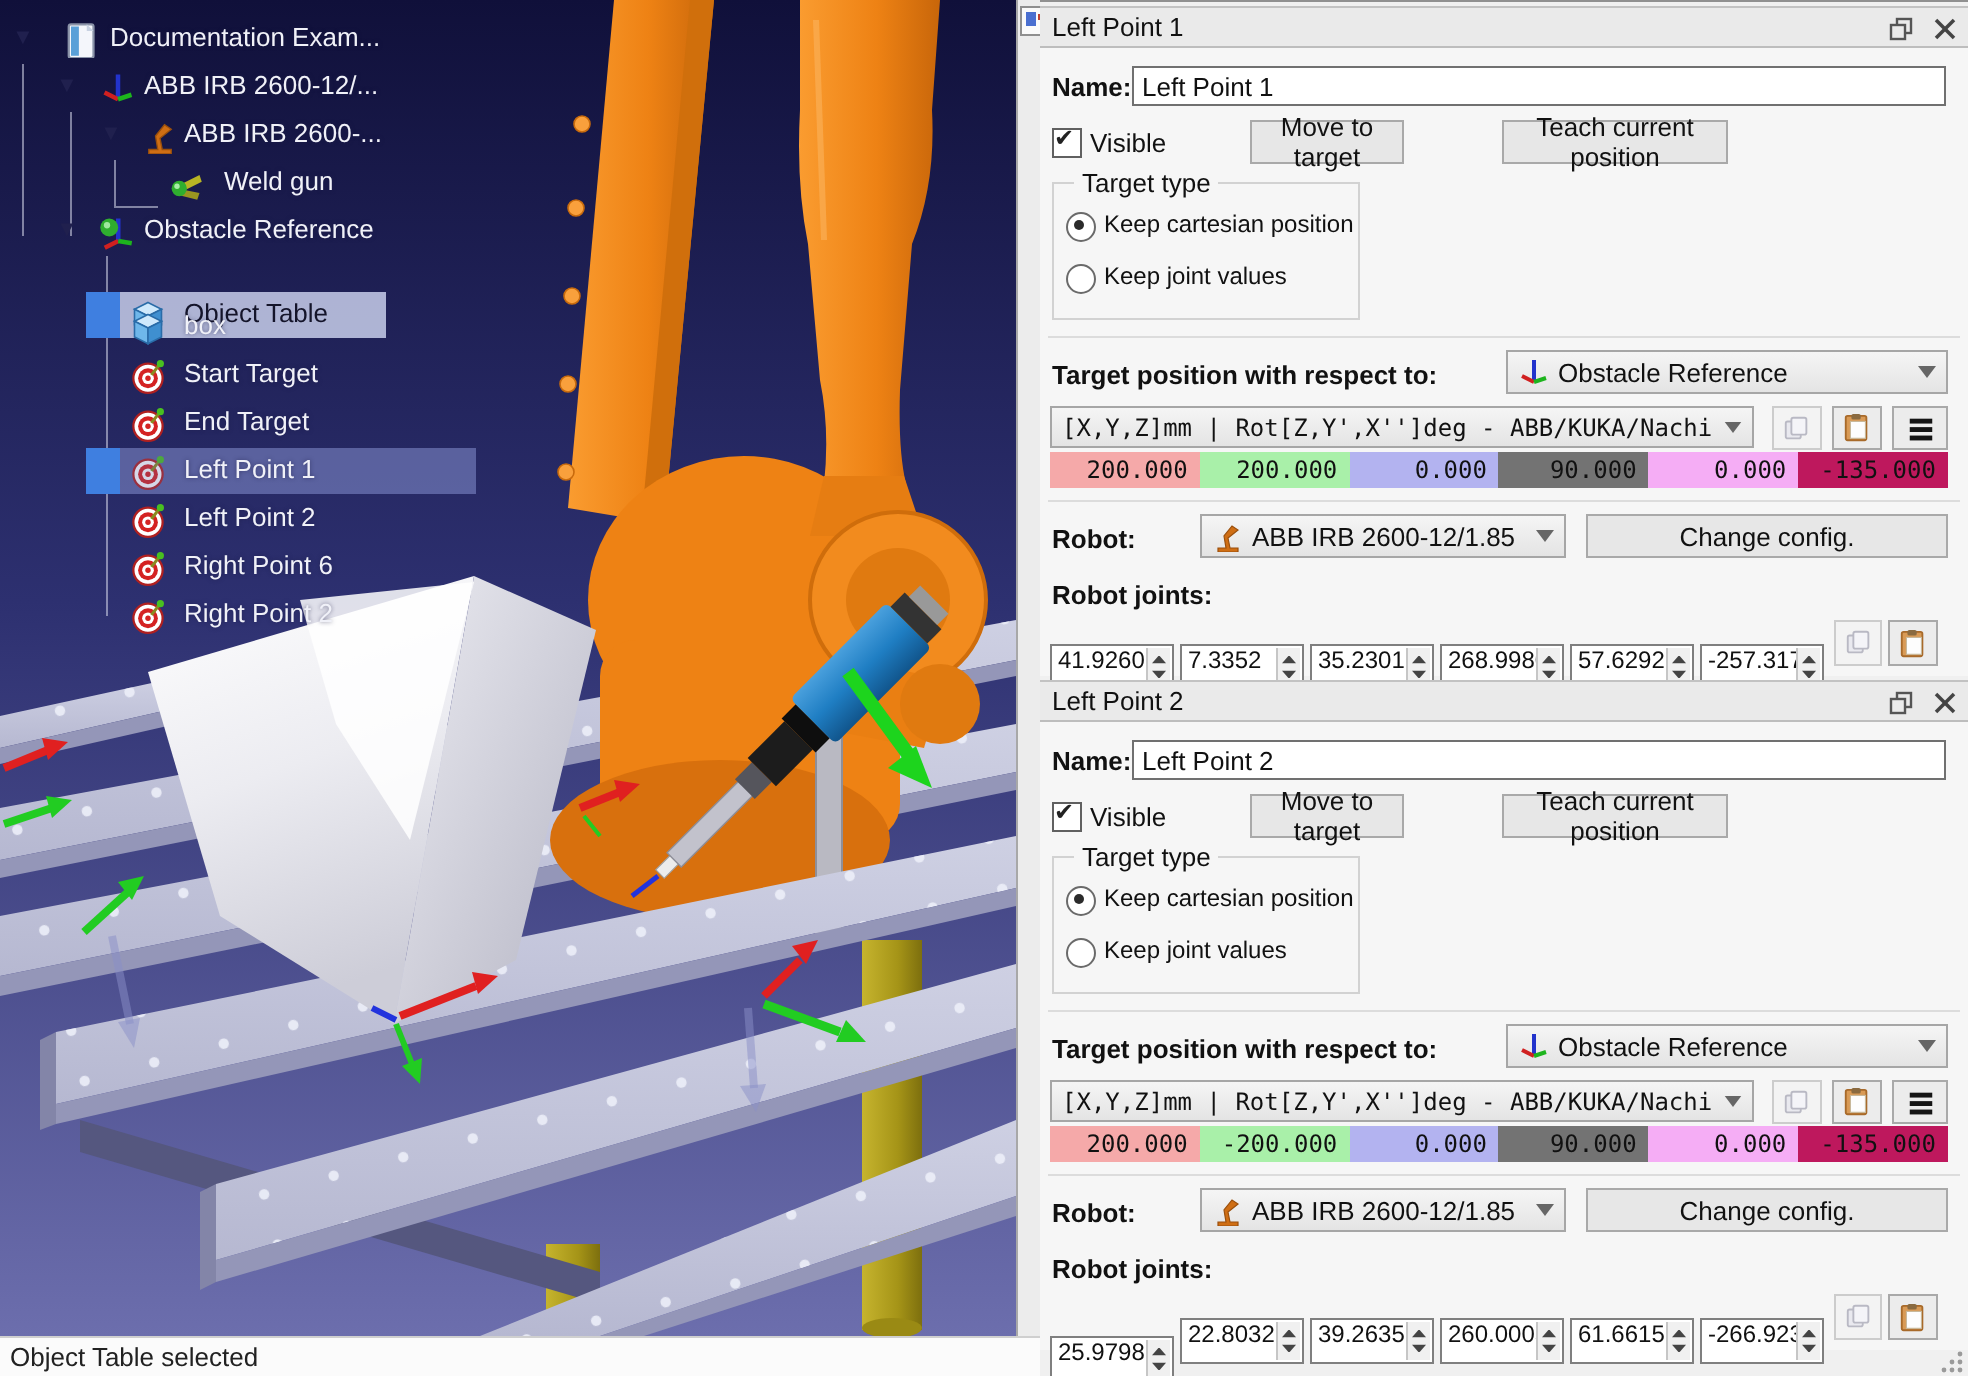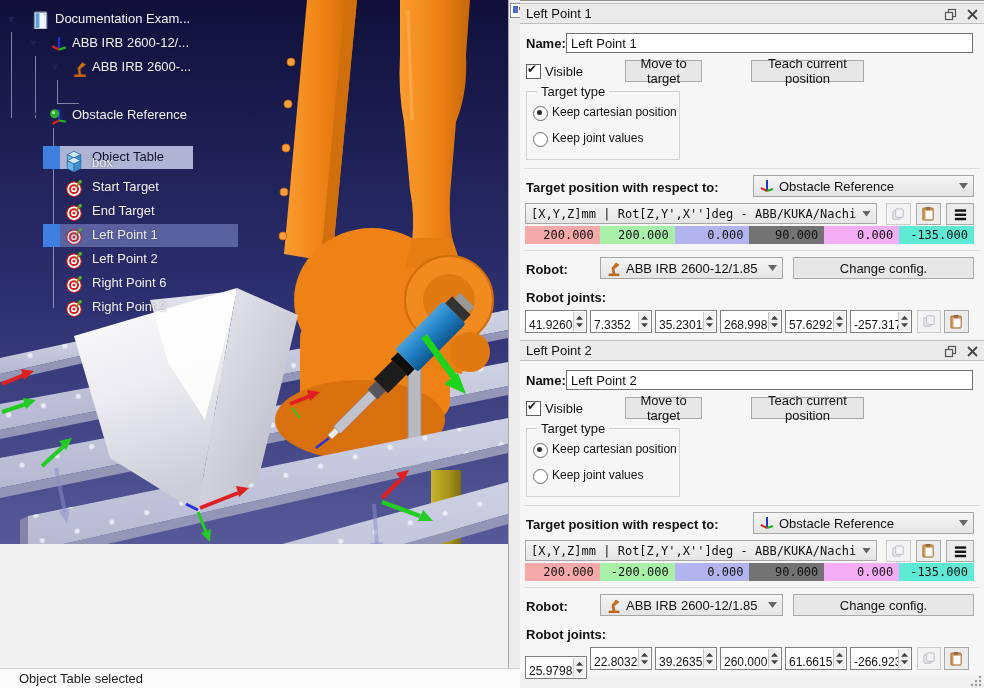--- a/index.html
+++ b/index.html
@@ -1,19 +1,19 @@
 <!DOCTYPE html>
 <html><head>
 <meta charset="utf-8">
 <style>
   html,body{margin:0;padding:0;}
   body{width:984px;height:688px;position:relative;overflow:hidden;
        font-family:"Liberation Sans",sans-serif;font-size:13px;color:#1a1a1a;background:#f0f0f0;}
   
-  .viewport{position:absolute;left:0;top:0;width:508px;height:544px;overflow:hidden;}
+  .viewport{position:absolute;left:0;top:0;width:508px;height:668px;overflow:hidden;}
   .viewport svg{display:block;}
   
   .tree{position:absolute;left:0;top:0;width:300px;height:330px;}
   .trow{position:absolute;height:24px;width:300px;}
   .texp{position:absolute;top:5px;font-size:11px;color:#20204e;line-height:13px;}
   .ticon{position:absolute;top:3px;width:18px;height:18px;}
   .tlabel{position:absolute;top:3px;font-size:13px;color:#f0f1f8;white-space:nowrap;
           text-shadow:0 0 2px rgba(30,30,70,.55);}
   .selblock{position:absolute;left:43px;top:0;width:17px;height:23px;background:#3f7fe0;}
   .selbg-light{position:absolute;left:60px;top:0;height:23px;background:rgba(206,212,240,.82);}
@@ -54,32 +54,32 @@
                clip-path:polygon(0 0,100% 0,50% 100%);flex:none;}
   .combo .cico{width:16px;height:16px;margin-right:4px;flex:none;}
   .combo.mono{font:12px "DejaVu Sans Mono",monospace;}
   .ibtn{position:absolute;box-sizing:border-box;background:#ececec;border:1px solid #a9a9a9;
         display:flex;align-items:center;justify-content:center;}
   .ibtn.dis{background:#f3f3f3;border-color:#cccccc;}
   .poserow{position:absolute;display:flex;}
   .pcell{flex:1;height:18px;font:12px "DejaVu Sans Mono",monospace;color:#111;
          display:flex;align-items:center;justify-content:flex-end;padding-right:6px;box-sizing:border-box;}
   .pc0{background:#f5a9a9}.pc1{background:#a9f0a9}.pc2{background:#b3b3f0}
-  .pc3{background:#737373}.pc4{background:#f5adf5}.pc5{background:#5eead4}
+  .pc3{background:#737373}.pc4{background:#f5adf5}.pc5{background:#be185d}
   .spin{position:absolute;width:62px;height:23px;box-sizing:border-box;border:1px solid #7f7f7f;background:#fff;
-        font-size:12px;color:#111;display:flex;align-items:flex-end;padding-left:3px;}
+        font-size:12px;color:#111;display:flex;align-items:flex-start;padding-left:3px;margin-top:12px;}
   .spin .num{white-space:nowrap;overflow:hidden;}
   .spin .arr{position:absolute;right:1px;top:1px;bottom:1px;width:11px;background:#f0f0f0;
              border-left:1px solid #c6c6c6;display:flex;flex-direction:column;align-items:center;justify-content:space-evenly;}
   .spin .up{width:7px;height:4px;background:#444;clip-path:polygon(50% 0,0 100%,100% 100%);}
   .spin .dn{width:7px;height:4px;background:#444;clip-path:polygon(0 0,100% 0,50% 100%);}
   
   .statusbar{position:absolute;left:0;top:668px;width:520px;height:20px;background:#fbfbfb;
              border-top:1px solid #cfcfcf;box-sizing:border-box;display:flex;align-items:center;}
-  .statusbar span{margin-left:19px;font-size:13px;color:#222;}
+  .statusbar span{margin-left:5px;font-size:13px;color:#222;}
   .grip{position:absolute;right:2px;bottom:2px;width:12px;height:12px;}
   .hidden-defs{position:absolute;width:0;height:0;overflow:hidden;}
 </style>
 </head>
 <body>
 
 <svg class="hidden-defs" aria-hidden="true">
   <defs>
     <g id="icon-doc">
       <rect x="3" y="1" width="11" height="15" rx="1" fill="#f4f6fb" stroke="#8a93a8"></rect>
@@ -318,20 +318,26 @@
         </svg>
       <span class="tlabel" style="left:72px;">ABB IRB 2600-12/...</span>
     </div>
     <div class="trow" style="top:56px;">
       <span class="texp" style="left:50px;">▼</span>
       <svg class="ticon" style="left:71px;" viewBox="0 0 16 16">
           <use href="#icon-robot"></use>
         </svg>
       <span class="tlabel" style="left:92px;">ABB IRB 2600-...</span>
     </div>
+    <div class="trow" style="top:80px;">
+      <svg class="ticon" style="left:84px;" viewBox="0 0 16 16">
+          <use href="#icon-weldgun"></use>
+        </svg>
+      <span class="tlabel" style="left:112px;">Weld gun</span>
+    </div>
     <div class="trow" style="top:104px;">
       <span class="texp" style="left:28px;">▼</span>
       <svg class="ticon" style="left:49px;" viewBox="0 0 16 16">
           <use href="#icon-refframe"></use>
         </svg>
       <span class="tlabel" style="left:72px;">Obstacle Reference</span>
     </div>
     <div class="trow sel-light" style="top:146px;">
       <span class="selblock"></span>
       <span class="selbg-light" style="width:133px;"></span>

